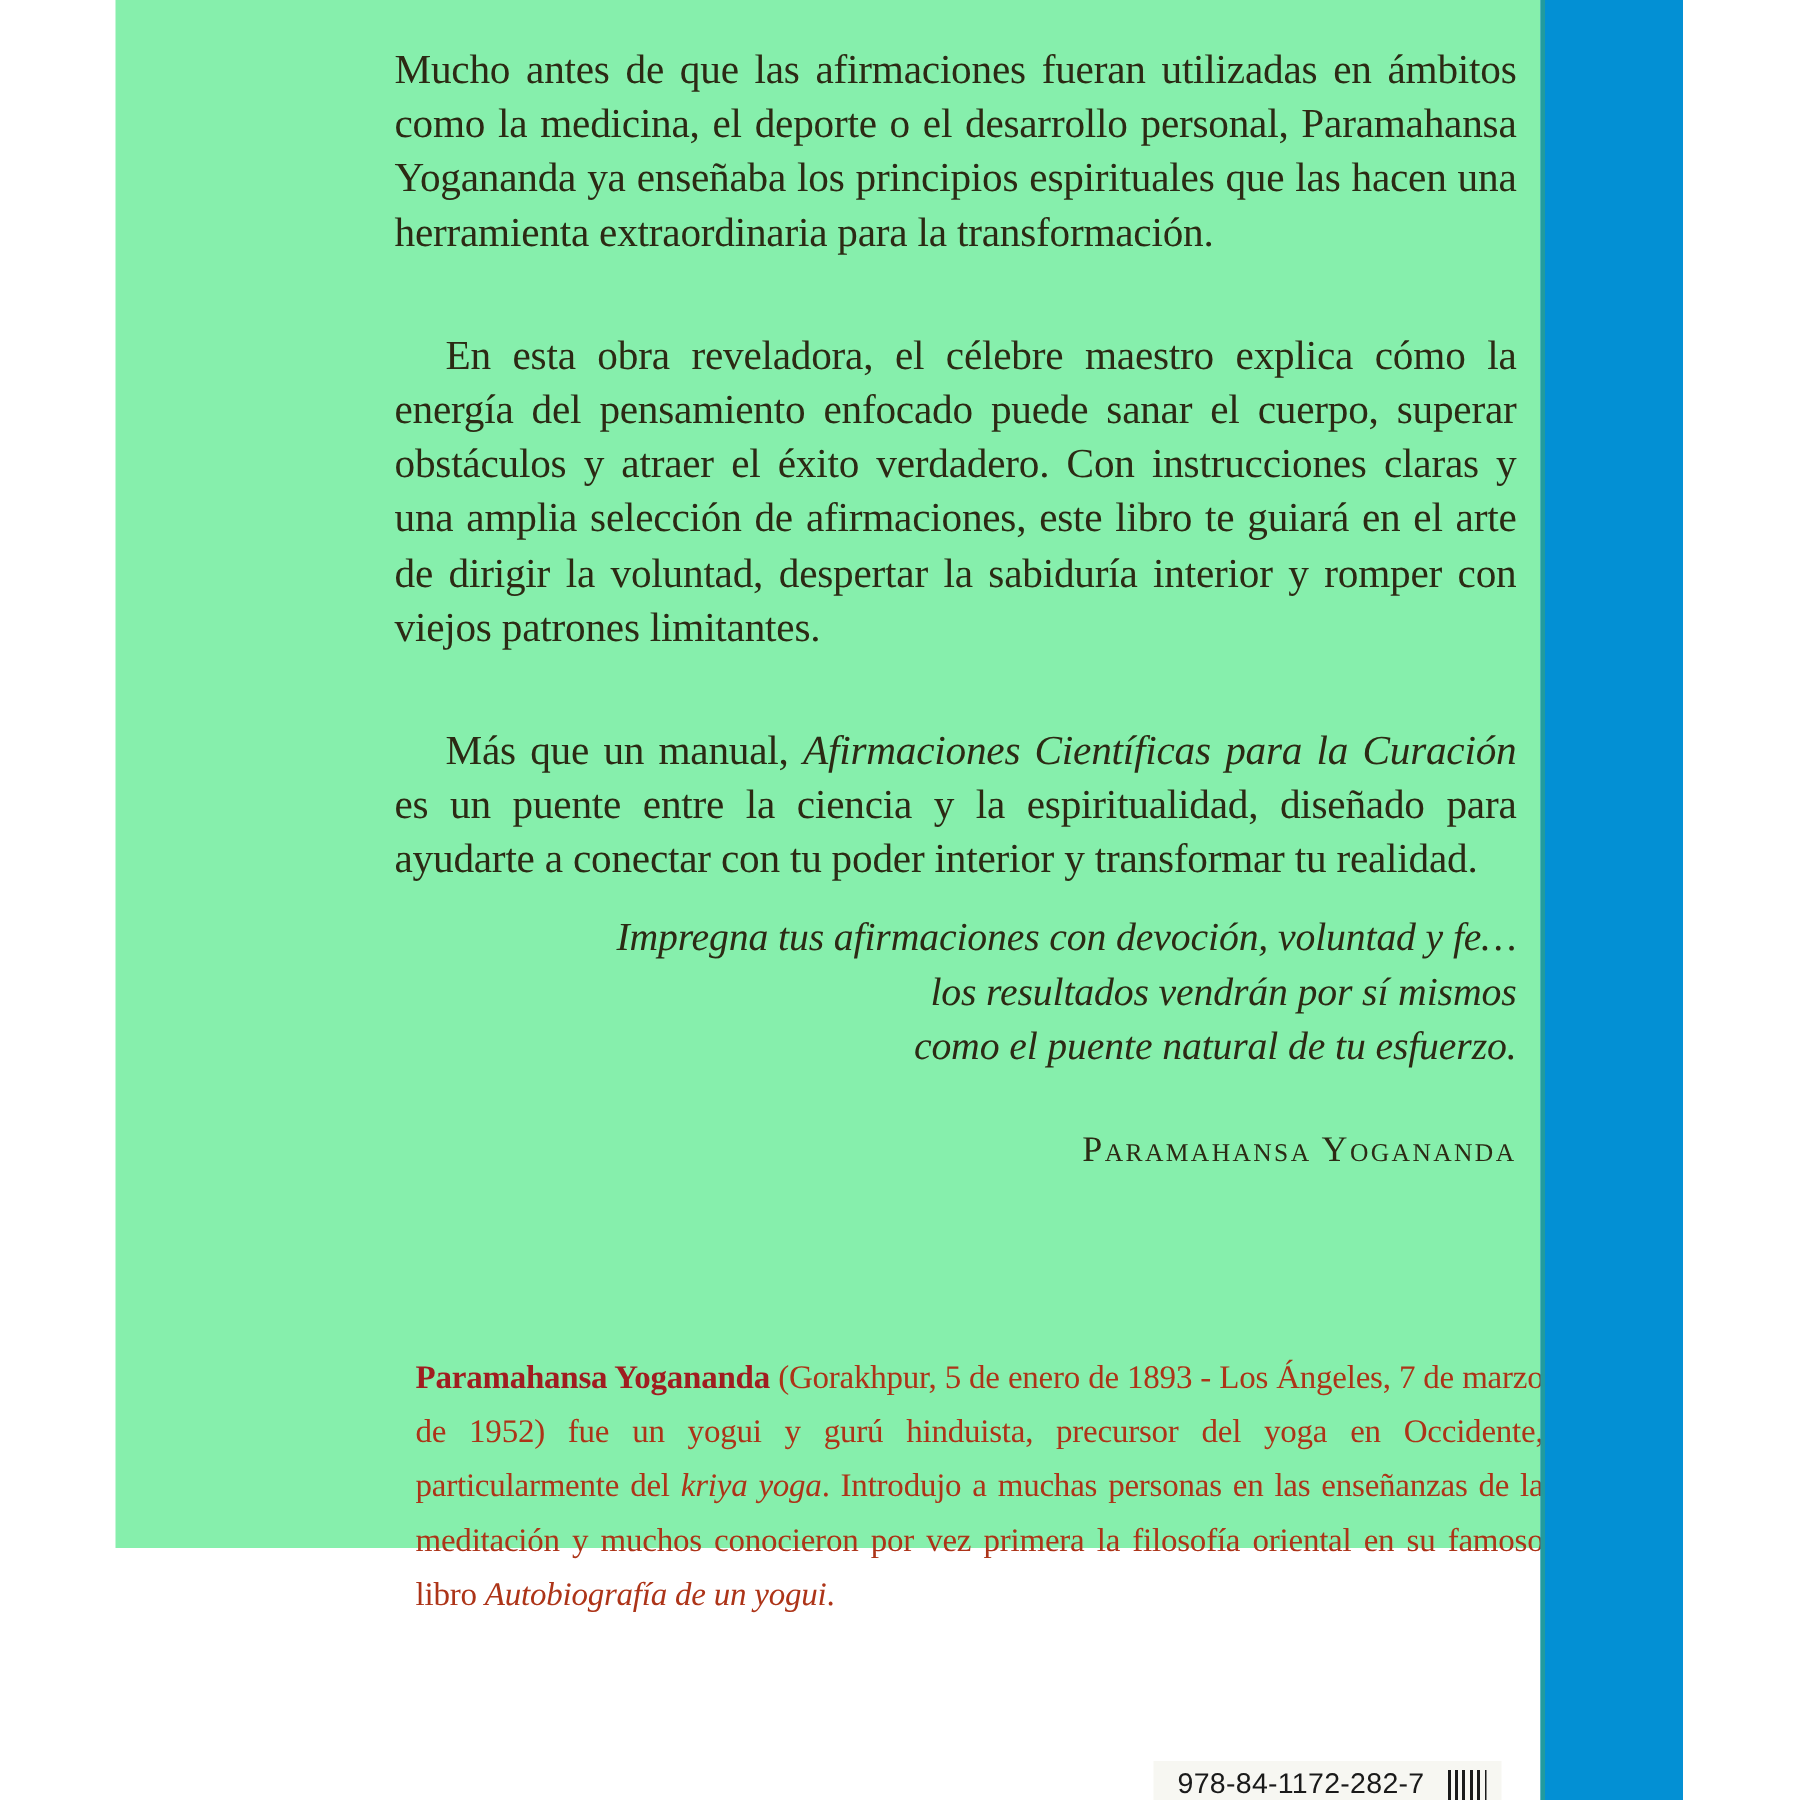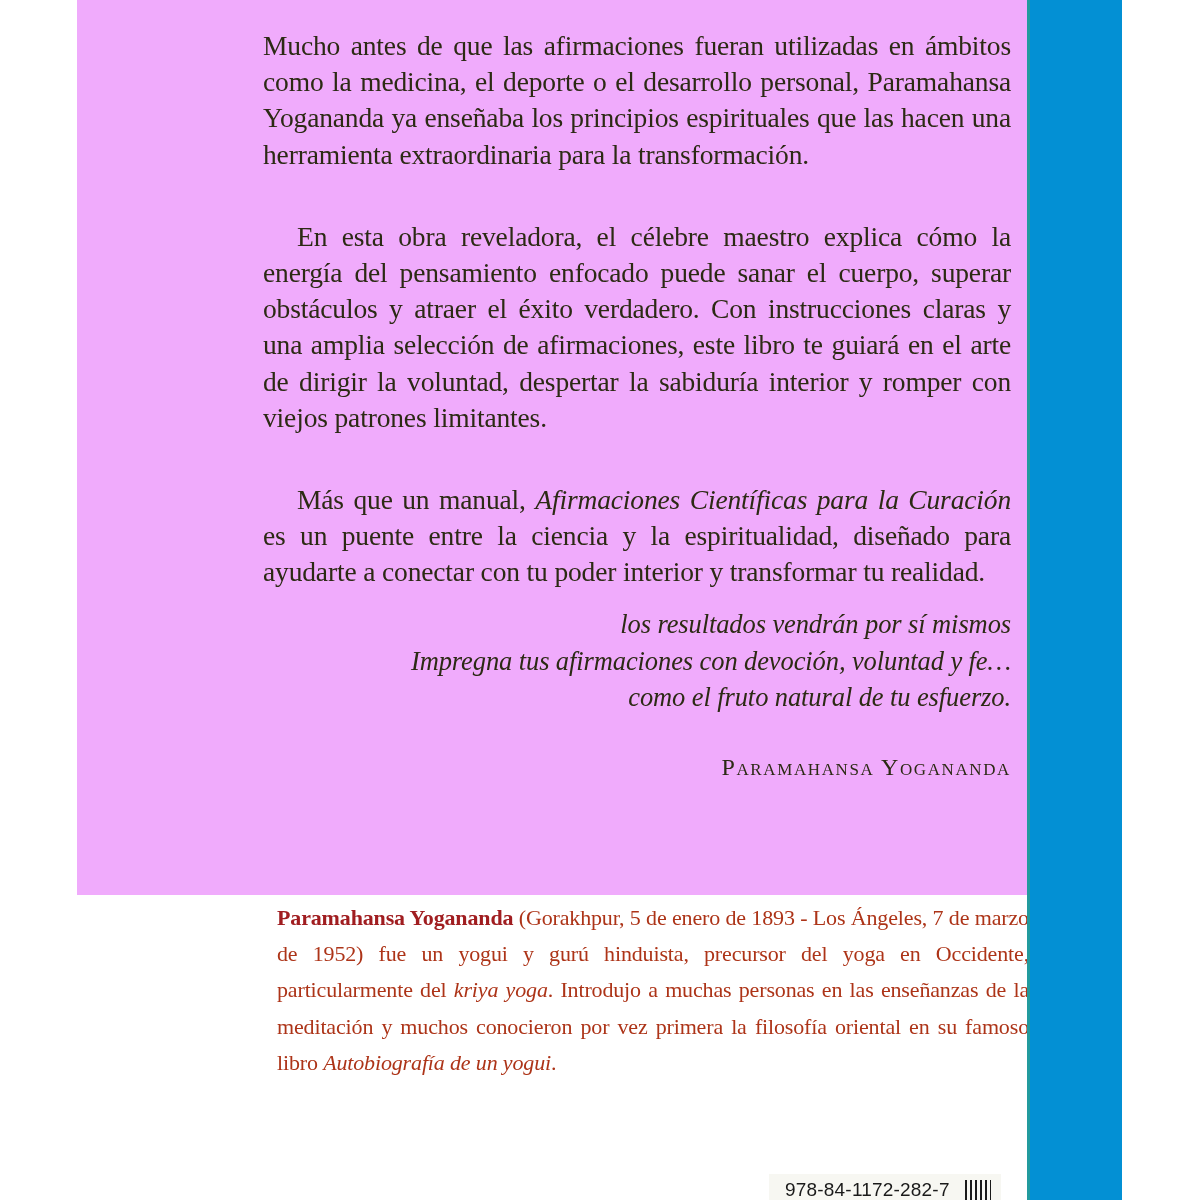--- a/index.html
+++ b/index.html
@@ -20,22 +20,22 @@
     height: 1200px;
     background: #ffffff;
   }
 
   
   .back-cover {
     position: absolute;
     left: 77px;
     top: 0;
     width: 950px;
-    height: 895px;
-    background: #f0abfc;
+    height: 1032px;
+    background: #86efac;
   }
   .spine {
     position: absolute;
     left: 1027px;
     top: 0;
     width: 95px;
     height: 1200px;
     background: #0390d4;
   }
   .spine-seam {
@@ -182,23 +182,23 @@
 
     <div class="text-col">
 
       <div class="blurb">
         <p>Mucho antes de que las afirmaciones fueran utilizadas en ámbitos como la medicina, el deporte o el desarrollo personal, Paramahansa Yogananda ya enseñaba los principios espirituales que las hacen una herramienta extraordinaria para la transformación.</p>
         <p>En esta obra reveladora, el célebre maestro explica cómo la energía del pensamiento enfocado puede sanar el cuerpo, superar obstáculos y atraer el éxito verdadero. Con instrucciones claras y una amplia selección de afirmaciones, este libro te guiará en el arte de dirigir la voluntad, despertar la sabiduría interior y romper con viejos patrones limitantes.</p>
         <p><span>Más que un manual, </span><em>Afirmaciones Científicas para la Curación</em><span> es un puente entre la ciencia y la espiritualidad, diseñado para ayudarte a conectar con tu poder interior y transformar tu realidad.</span></p>
       </div>
 
       <div class="quote-block">
+        <div class="quote-line">Impregna tus afirmaciones con devoción, voluntad y fe…</div>
         <div class="quote-line">los resultados vendrán por sí mismos</div>
-        <div class="quote-line">Impregna tus afirmaciones con devoción, voluntad y fe…</div>
-        <div class="quote-line">como el fruto natural de tu esfuerzo.</div>
+        <div class="quote-line">como el puente natural de tu esfuerzo.</div>
         <div class="quote-attrib">Paramahansa Yogananda</div>
       </div>
 
       <div class="bio"><span class="bio-name">Paramahansa Yogananda</span><span> (Gorakhpur, 5 de enero de 1893 - Los Ángeles, 7 de marzo de 1952) fue un yogui y gurú hinduista, precursor del yoga en Occidente, particularmente del </span><em>kriya yoga</em><span>. Introdujo a muchas personas en las enseñanzas de la meditación y muchos conocieron por vez primera la filosofía oriental en su famoso libro </span><em>Autobiografía de un yogui</em><span>.</span></div>
 
     </div>
 
     <div class="isbn-box">
       <div class="isbn-text">978-84-1172-282-7</div>
       <div class="isbn-bars"></div>

